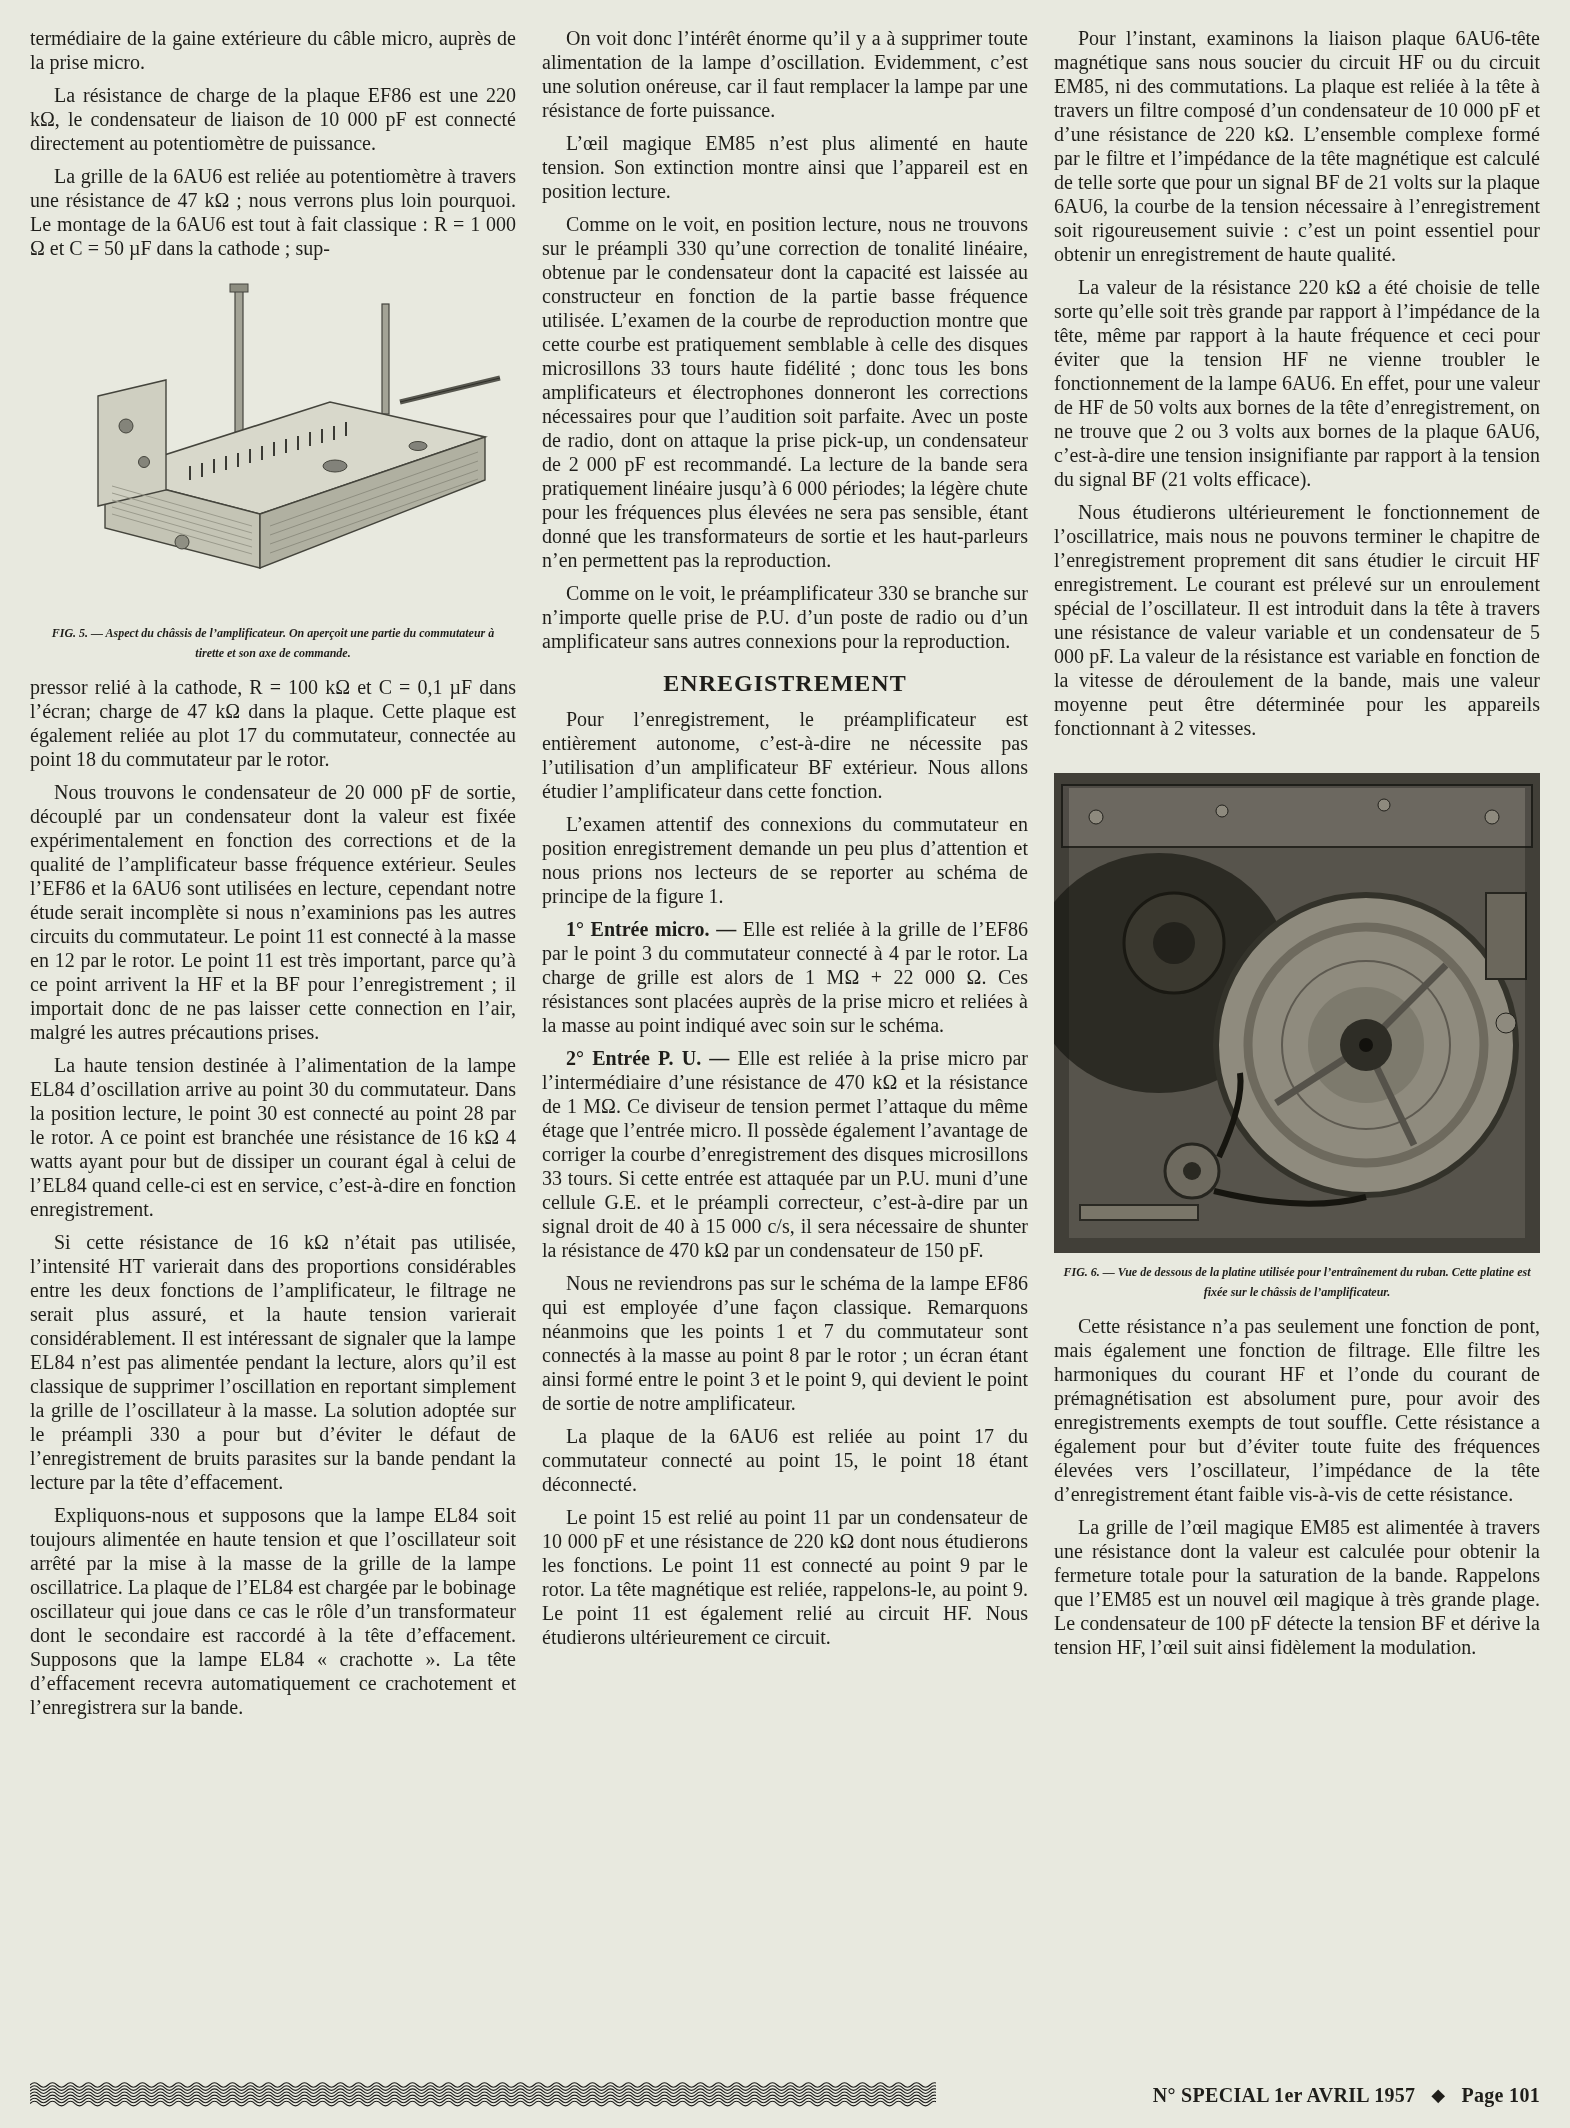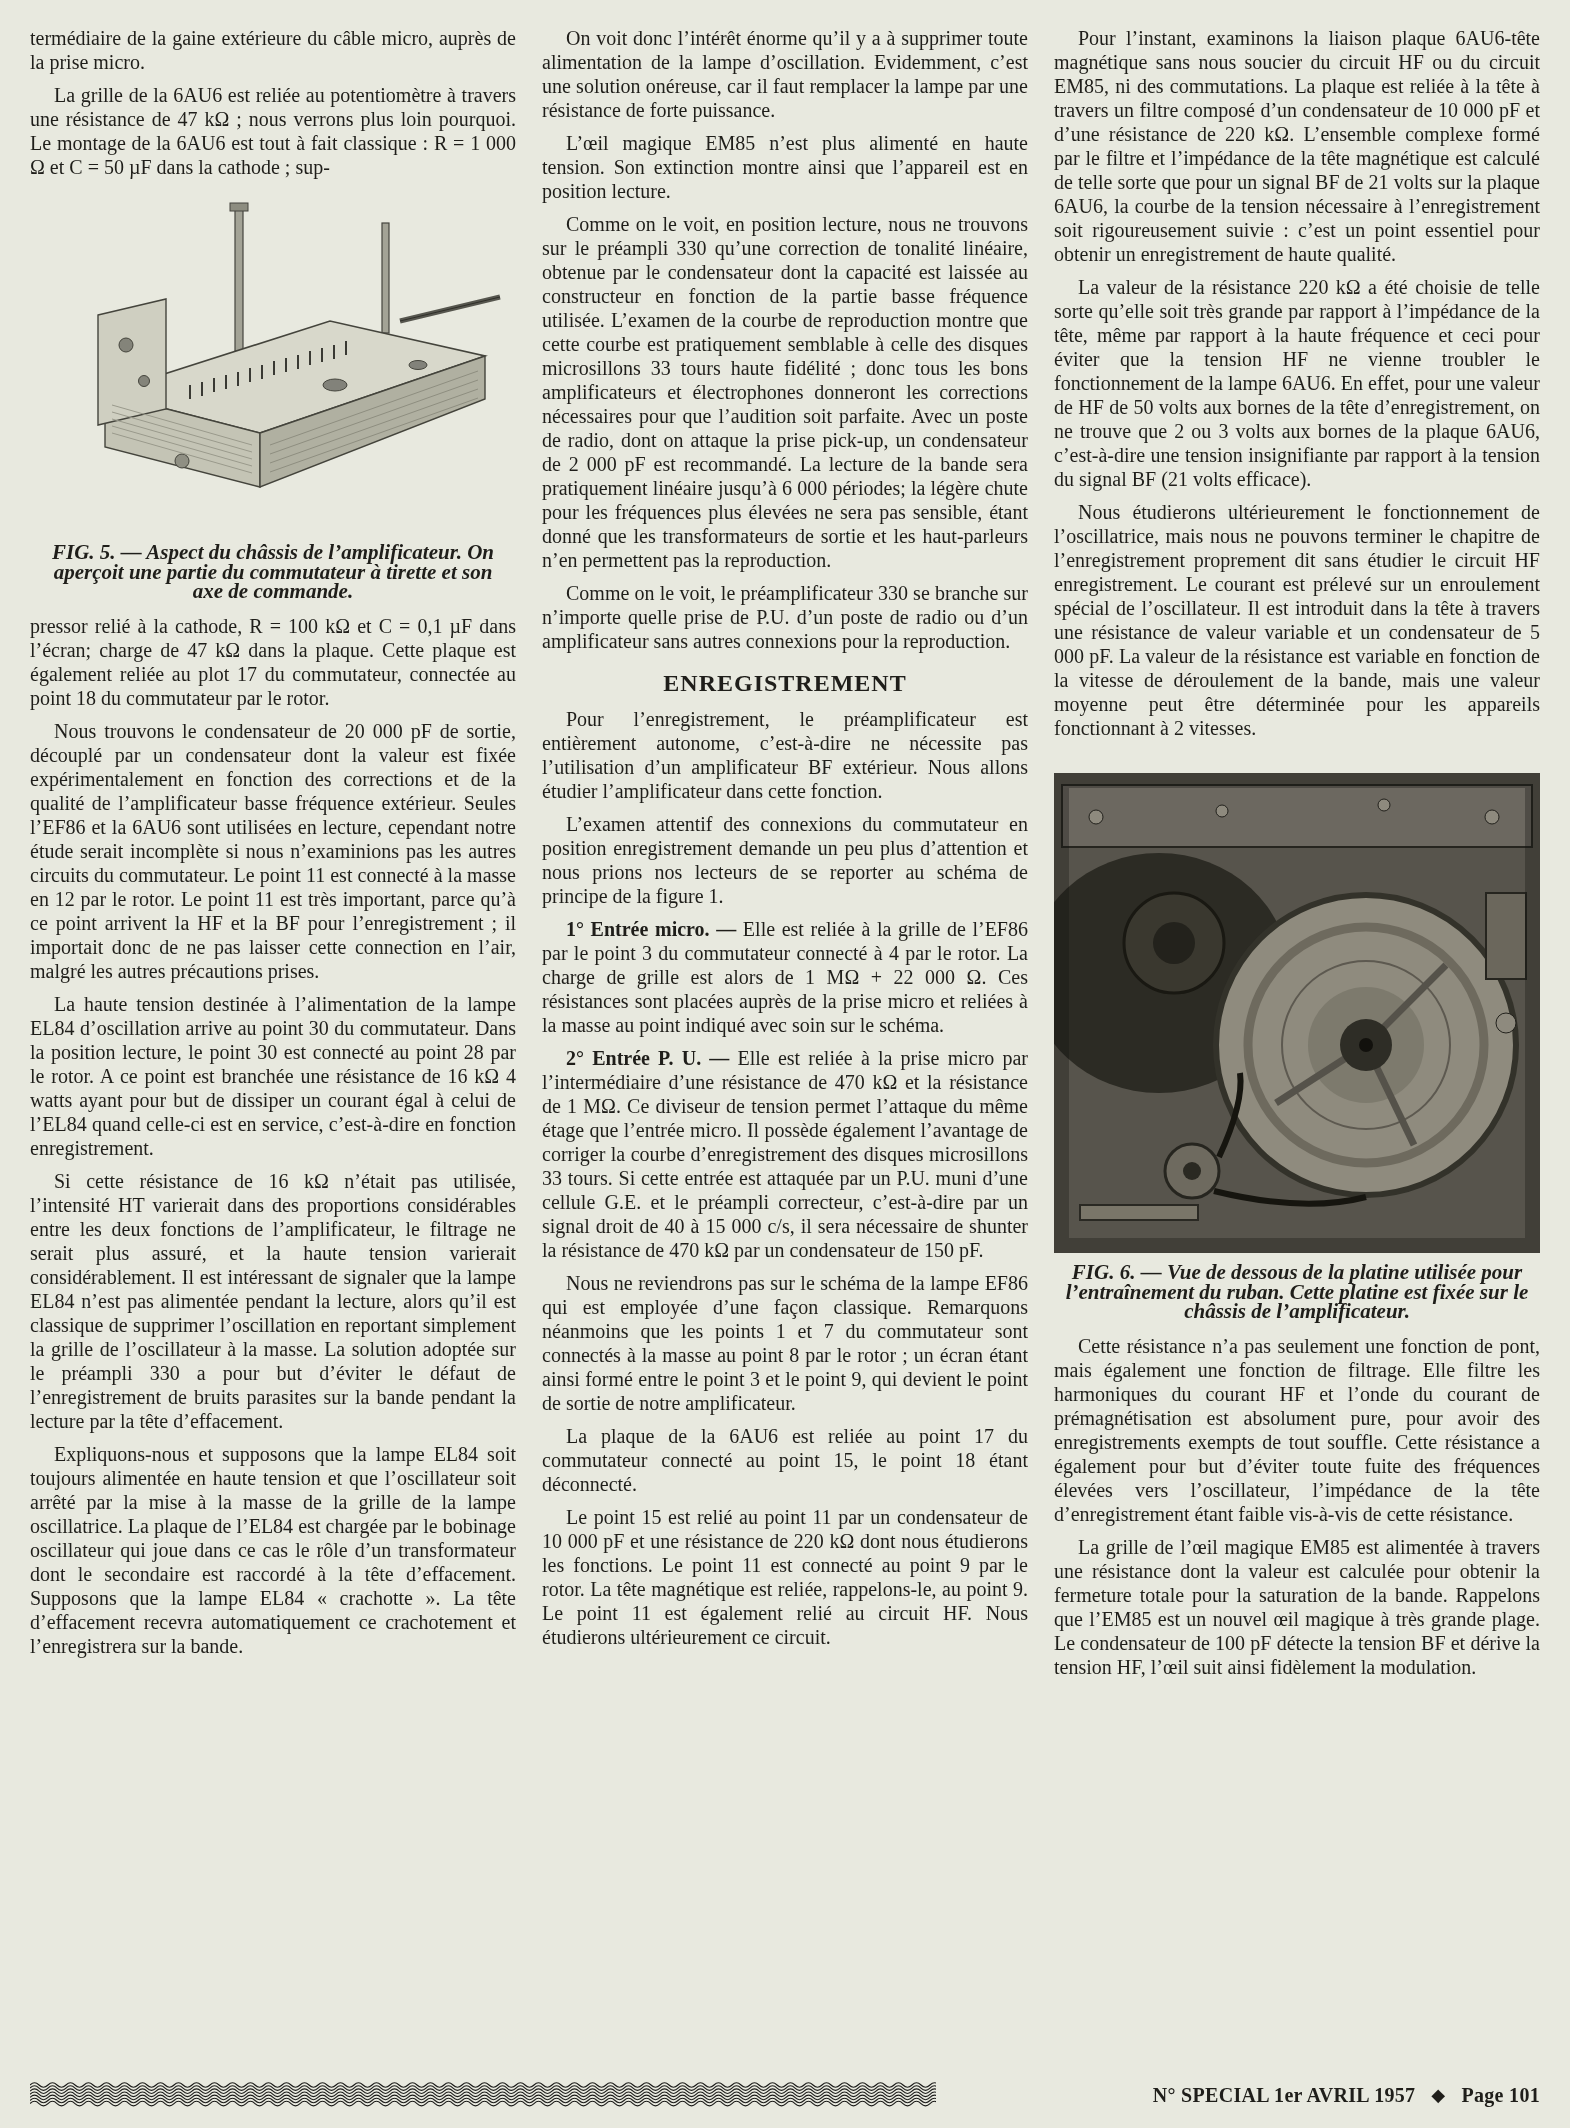--- a/index.html
+++ b/index.html
@@ -35,21 +35,21 @@
     font-weight: bold;
     font-size: 24px;
     letter-spacing: 1px;
     margin: 18px 0 12px 0;
   }
   figure { margin: 14px 0 12px 0; }
   figure.fig6wrap { margin-top: 33px; }
   figcaption {
     font-style: italic;
     font-weight: bold;
-    font-size: 21px;
+    font-size: 12px;
     line-height: 19.5px;
     text-align: center;
     margin-top: 10px;
     padding: 0 6px;
   }
   .entry-lead { font-weight: bold; }
   .footer {
     position: absolute;
     left: 30px;
     right: 30px;
@@ -75,20 +75,21 @@
   svg { display: block; }
 </style>
 </head>
 <body>
 
 <div class="page">
   <div class="columns">
 
     <div class="col">
       <p class="noindent">termédiaire de la gaine extérieure du câble micro, auprès de la prise micro.</p>
+      <p>La résistance de charge de la plaque EF86 est une 220 kΩ, le condensateur de liaison de 10 000 pF est connecté directement au potentiomètre de puissance.</p>
       <p>La grille de la 6AU6 est reliée au potentiomètre à travers une résistance de 47 kΩ ; nous verrons plus loin pourquoi. Le montage de la 6AU6 est tout à fait classique : R = 1 000 Ω et C = 50 µF dans la cathode ; sup-</p>
 
       <figure>
         <svg viewBox="0 0 486 340" width="486" height="340" role="img">
 
           <rect x="205" y="16" width="8" height="142" fill="#a3a396" stroke="#45453e" stroke-width="1.2"></rect>
           <rect x="200" y="10" width="18" height="8" fill="#8d8d80" stroke="#45453e" stroke-width="1"></rect>
           <rect x="352" y="30" width="7" height="110" fill="#a3a396" stroke="#45453e" stroke-width="1.2"></rect>
 
           <line x1="370" y1="128" x2="470" y2="104" stroke="#56564e" stroke-width="5"></line>

